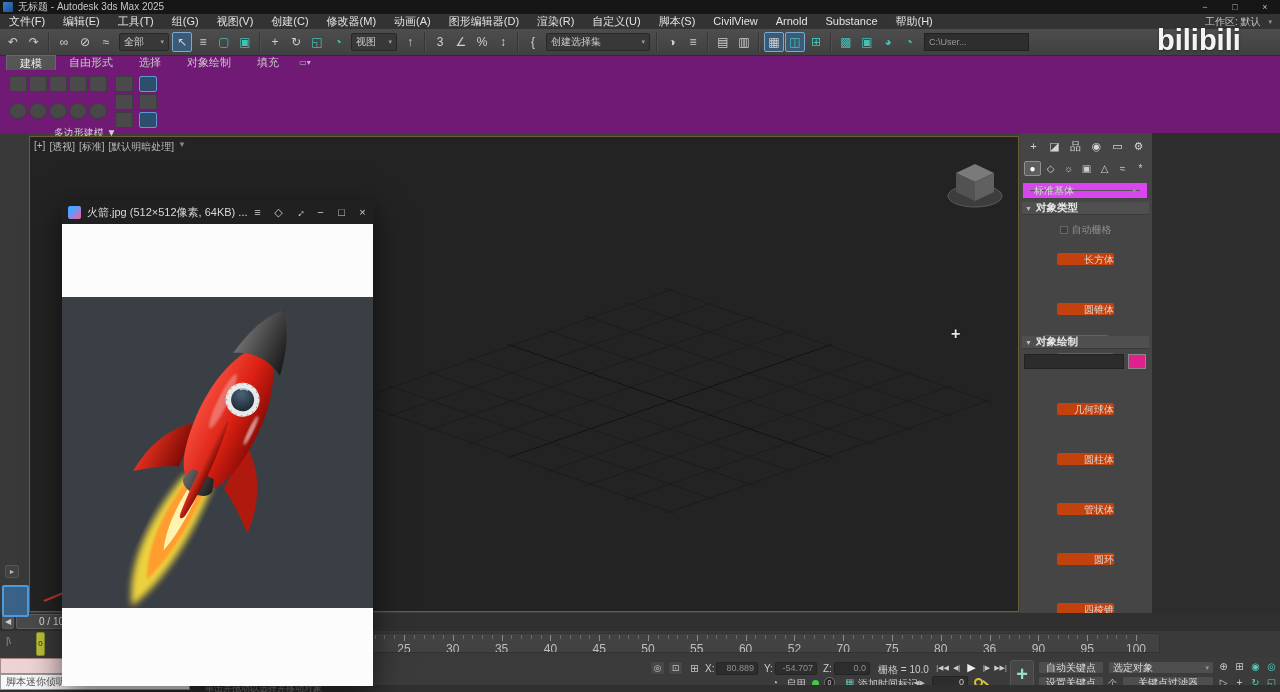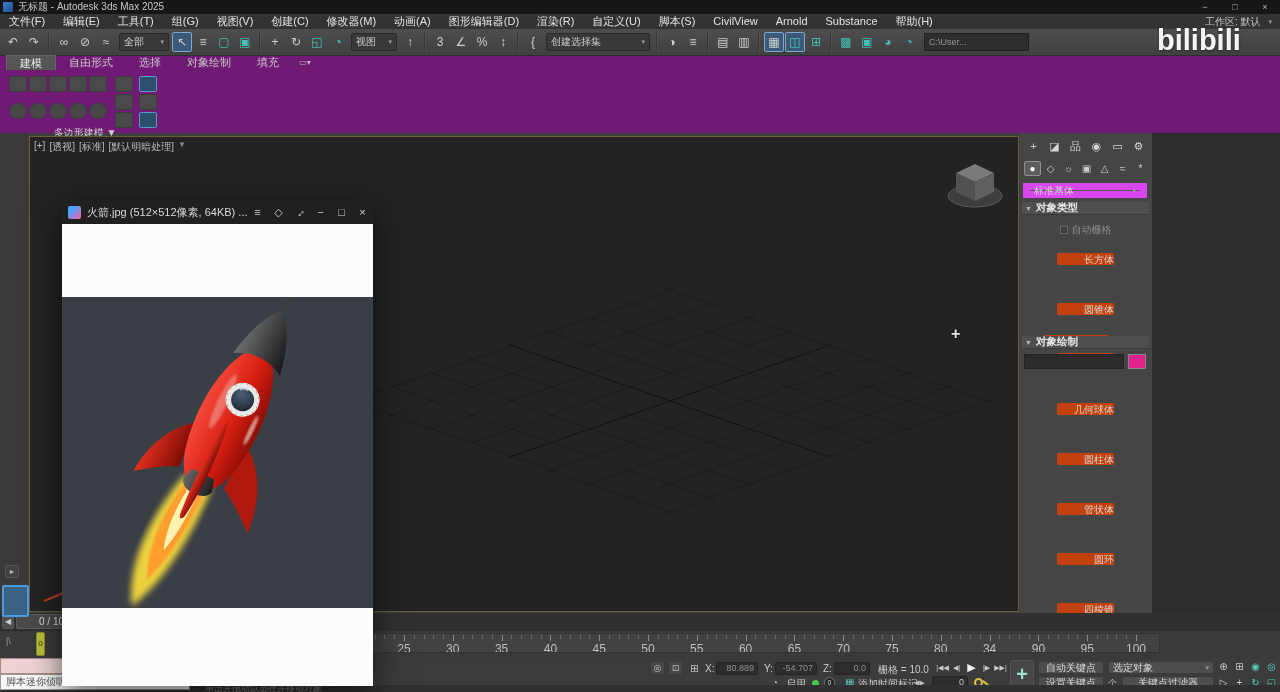--- a/index.html
+++ b/index.html
@@ -485,21 +485,21 @@
         <div class="tick" style="left: 627.32px; height: 4px;"></div>
         <div class="tick" style="left: 637.08px; height: 4px;"></div>
         <div class="tick" style="left: 646.84px; height: 4px;"></div>
         <div class="tick major" style="left: 656.6px; height: 6px;"></div>
         <div class="tick-label" style="left: 656.6px;">60</div>
         <div class="tick" style="left: 666.36px; height: 4px;"></div>
         <div class="tick" style="left: 676.12px; height: 4px;"></div>
         <div class="tick" style="left: 685.88px; height: 4px;"></div>
         <div class="tick" style="left: 695.64px; height: 4px;"></div>
         <div class="tick major" style="left: 705.4px; height: 6px;"></div>
-        <div class="tick-label" style="left: 705.4px;">65</div>
+        <div class="tick-label" style="left: 705.4px;">52</div>
         <div class="tick" style="left: 715.16px; height: 4px;"></div>
         <div class="tick" style="left: 724.92px; height: 4px;"></div>
         <div class="tick" style="left: 734.68px; height: 4px;"></div>
         <div class="tick" style="left: 744.44px; height: 4px;"></div>
         <div class="tick major" style="left: 754.2px; height: 6px;"></div>
         <div class="tick-label" style="left: 754.2px;">70</div>
         <div class="tick" style="left: 763.96px; height: 4px;"></div>
         <div class="tick" style="left: 773.72px; height: 4px;"></div>
         <div class="tick" style="left: 783.48px; height: 4px;"></div>
         <div class="tick" style="left: 793.24px; height: 4px;"></div>
@@ -509,21 +509,21 @@
         <div class="tick" style="left: 822.52px; height: 4px;"></div>
         <div class="tick" style="left: 832.28px; height: 4px;"></div>
         <div class="tick" style="left: 842.04px; height: 4px;"></div>
         <div class="tick major" style="left: 851.8px; height: 6px;"></div>
         <div class="tick-label" style="left: 851.8px;">80</div>
         <div class="tick" style="left: 861.56px; height: 4px;"></div>
         <div class="tick" style="left: 871.32px; height: 4px;"></div>
         <div class="tick" style="left: 881.08px; height: 4px;"></div>
         <div class="tick" style="left: 890.84px; height: 4px;"></div>
         <div class="tick major" style="left: 900.6px; height: 6px;"></div>
-        <div class="tick-label" style="left: 900.6px;">34</div>
+        <div class="tick-label" style="left: 900.6px;">36</div>
         <div class="tick" style="left: 910.36px; height: 4px;"></div>
         <div class="tick" style="left: 920.12px; height: 4px;"></div>
         <div class="tick" style="left: 929.88px; height: 4px;"></div>
         <div class="tick" style="left: 939.64px; height: 4px;"></div>
         <div class="tick major" style="left: 949.4px; height: 6px;"></div>
         <div class="tick-label" style="left: 949.4px;">90</div>
         <div class="tick" style="left: 959.16px; height: 4px;"></div>
         <div class="tick" style="left: 968.92px; height: 4px;"></div>
         <div class="tick" style="left: 978.68px; height: 4px;"></div>
         <div class="tick" style="left: 988.44px; height: 4px;"></div>

